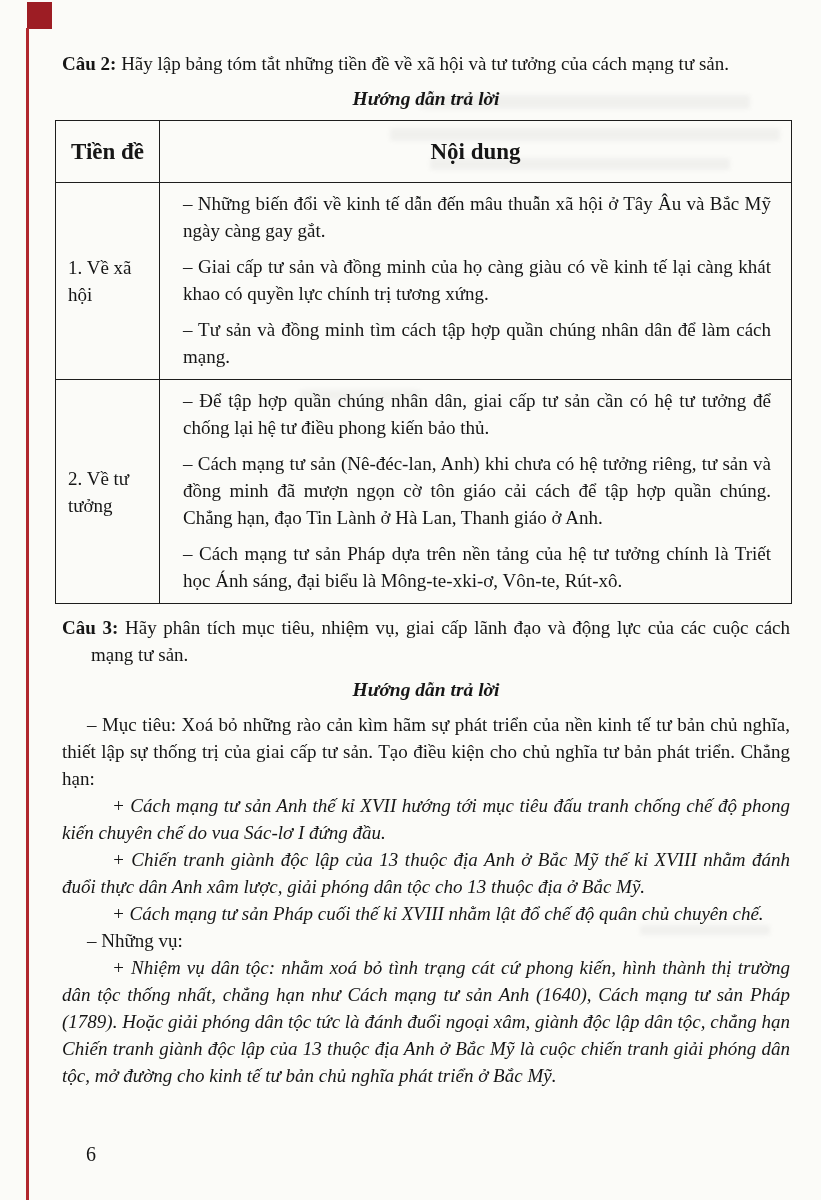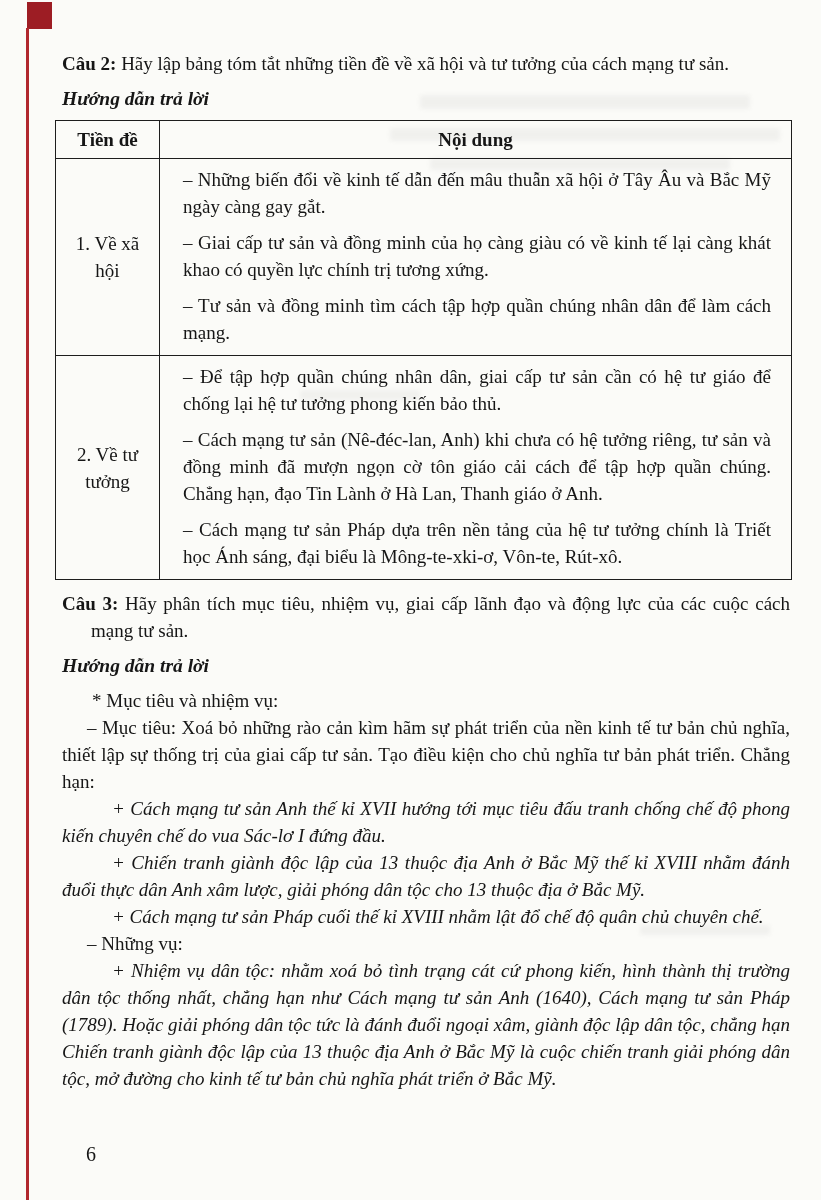--- a/index.html
+++ b/index.html
@@ -15,30 +15,30 @@
   .red-line { position: absolute; left: 26px; top: 28px; width: 3px; height: 1172px; background: #b1282e; }
   .red-block { position: absolute; left: 27px; top: 2px; width: 25px; height: 27px; background: #9d1d24; }
 
   .page {
     position: absolute; left: 62px; top: 50px; width: 728px;
     font-size: 19px; line-height: 27px; text-align: justify;
   }
   .hang { padding-left: 29px; text-indent: -29px; margin: 0; }
   .qlabel { font-weight: bold; }
   .guide {
-    text-align: left; font-weight: bold; font-style: italic;
+    text-align: center; font-weight: bold; font-style: italic;
     margin: 8px 0 8px; font-size: 19.5px;
   }
   table.premise {
     border-collapse: collapse; width: 737px;
     margin-left: -7px; margin-top: 3px; margin-bottom: 10px;
   }
   table.premise th, table.premise td { border: 1.7px solid #1d1d1d; }
-  table.premise th { font-weight: bold; font-size: 19px; padding: 5px 4px; text-align: center; }
-  td.lbl { width: 104px; text-align: center; vertical-align: middle; padding: 4px 12px; }
+  table.premise th { font-weight: bold; font-size: 23px; padding: 17px 4px; text-align: center; }
+  td.lbl { width: 104px; text-align: left; vertical-align: middle; padding: 4px 12px; }
   td.cnt { padding: 7px 8px 9px 11px; }
   td.cnt p { margin: 0 12px 9px; text-align: justify; text-indent: 0; }
   td.cnt p:last-child { margin-bottom: 0; }
 
   .p-star { text-indent: 30px; margin: 0; }
   .p-dash { text-indent: 25px; margin: 0; }
   .p-plus { text-indent: 50px; margin: 0; font-style: italic; }
 
   .pagenum { position: absolute; left: 86px; top: 1143px; font-size: 20px; }
 
@@ -75,34 +75,33 @@
         <td class="lbl">1. Về xã hội</td>
         <td class="cnt">
           <p>– Những biến đổi về kinh tế dẫn đến mâu thuẫn xã hội ở Tây Âu và Bắc Mỹ ngày càng gay gắt.</p>
           <p>– Giai cấp tư sản và đồng minh của họ càng giàu có về kinh tế lại càng khát khao có quyền lực chính trị tương xứng.</p>
           <p>– Tư sản và đồng minh tìm cách tập hợp quần chúng nhân dân để làm cách mạng.</p>
         </td>
       </tr>
       <tr>
         <td class="lbl">2. Về tư tưởng</td>
         <td class="cnt">
-          <p>– Để tập hợp quần chúng nhân dân, giai cấp tư sản cần có hệ tư giáo để chống lại hệ tư tưởng phong kiến bảo thủ.</p>
+          <p>– Để tập hợp quần chúng nhân dân, giai cấp tư sản cần có hệ tư tưởng để chống lại hệ tư điều phong kiến bảo thủ.</p>
           <p>– Cách mạng tư sản (Nê-đéc-lan, Anh) khi chưa có hệ tưởng riêng, tư sản và đồng minh đã mượn ngọn cờ tôn giáo cải cách để tập hợp quần chúng. Chẳng hạn, đạo Tin Lành ở Hà Lan, Thanh giáo ở Anh.</p>
           <p>– Cách mạng tư sản Pháp dựa trên nền tảng của hệ tư tưởng chính là Triết học Ánh sáng, đại biểu là Mông-te-xki-ơ, Vôn-te, Rút-xô.</p>
         </td>
       </tr>
     </tbody>
   </table>
 
   <p class="hang"><span class="qlabel">Câu 3:</span>
     <span>Hãy phân tích mục tiêu, nhiệm vụ, giai cấp lãnh đạo và động lực của các cuộc cách mạng tư sản.</span></p>
 
   <div class="guide">Hướng dẫn trả lời</div>
 
-  <p class="p-star">* Mục tiêu và nhiệm vụ:</p>
   <p class="p-dash">– Mục tiêu: Xoá bỏ những rào cản kìm hãm sự phát triển của nền kinh tế tư bản chủ nghĩa, thiết lập sự thống trị của giai cấp tư sản. Tạo điều kiện cho chủ nghĩa tư bản phát triển. Chẳng hạn:</p>
   <p class="p-plus">+ Cách mạng tư sản Anh thế kỉ XVII hướng tới mục tiêu đấu tranh chống chế độ phong kiến chuyên chế do vua Sác-lơ I đứng đầu.</p>
   <p class="p-plus">+ Chiến tranh giành độc lập của 13 thuộc địa Anh ở Bắc Mỹ thế kỉ XVIII nhằm đánh đuổi thực dân Anh xâm lược, giải phóng dân tộc cho 13 thuộc địa ở Bắc Mỹ.</p>
   <p class="p-plus">+ Cách mạng tư sản Pháp cuối thế kỉ XVIII nhằm lật đổ chế độ quân chủ chuyên chế.</p>
   <p class="p-dash">– Những vụ:</p>
   <p class="p-plus">+ Nhiệm vụ dân tộc: nhằm xoá bỏ tình trạng cát cứ phong kiến, hình thành thị trường dân tộc thống nhất, chẳng hạn như Cách mạng tư sản Anh (1640), Cách mạng tư sản Pháp (1789). Hoặc giải phóng dân tộc tức là đánh đuổi ngoại xâm, giành độc lập dân tộc, chẳng hạn Chiến tranh giành độc lập của 13 thuộc địa Anh ở Bắc Mỹ là cuộc chiến tranh giải phóng dân tộc, mở đường cho kinh tế tư bản chủ nghĩa phát triển ở Bắc Mỹ.</p>
 
 </div>
 
 <div class="pagenum">6</div>

